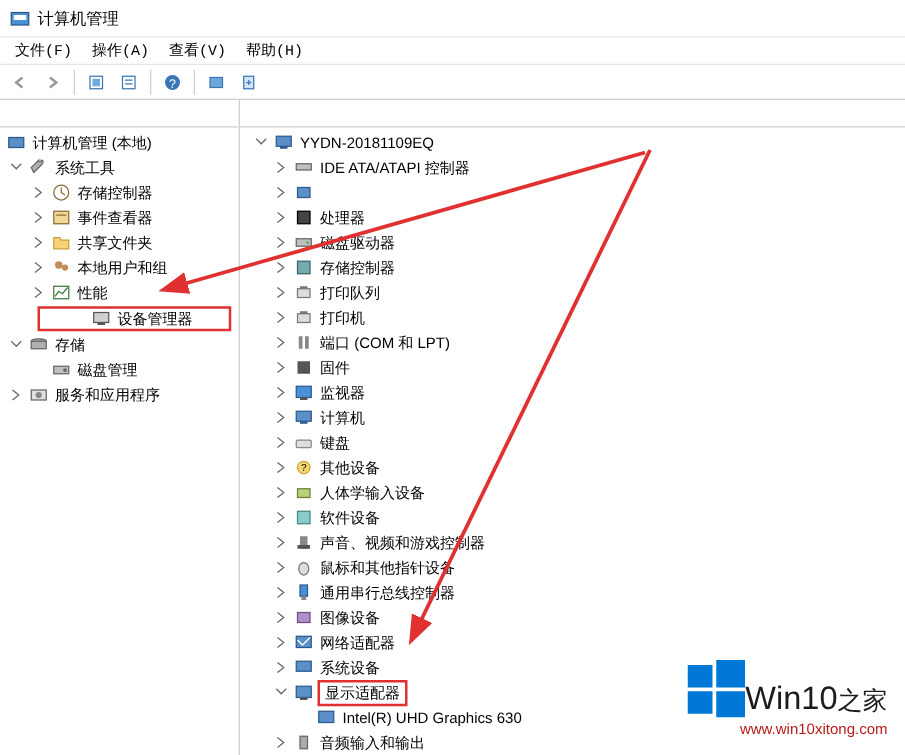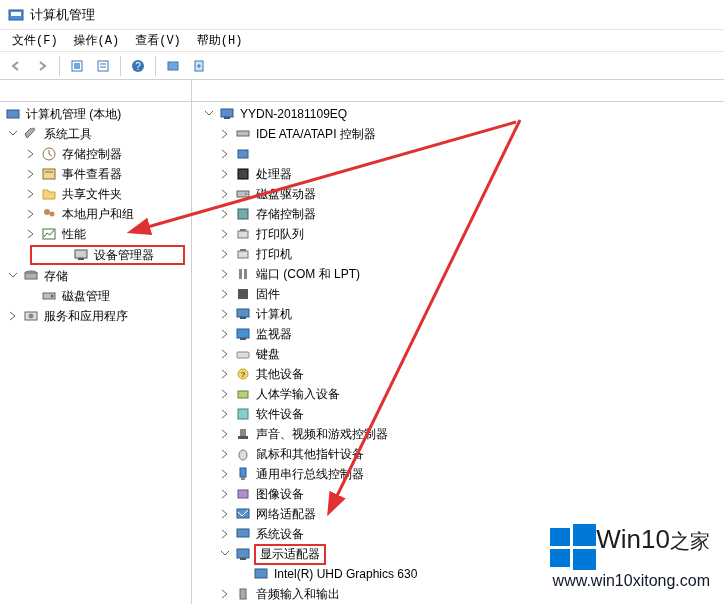--- a/index.html
+++ b/index.html
@@ -108,28 +108,28 @@
 }
 svg { display: block; }
 .watermark {
   position: absolute;
   right: 14px;
   bottom: 14px;
   text-align: right;
 }
 .watermark-top {
   display: flex;
-  align-items: flex-start;
+  align-items: flex-end;
   gap: 0;
   justify-content: flex-end;
 }
 .winlogo { width: 46px; height: 46px; display: inline-block; }
 .watermark-main { font-size: 26px; color: #1c1c1c; font-weight: 400; }
 .watermark-zhj { color: #1c1c1c; font-size: 20px; }
-.watermark-url { color: #0f172a; font-size: 16px; margin-top: 2px; text-align: right; }
+.watermark-url { color: #b91c1c; font-size: 12px; margin-top: 2px; text-align: right; }
 .arrow-layer {
   position: absolute;
   left: 0; top: 0;
   width: 724px; height: 604px;
   pointer-events: none;
 }
 </style>
 </head>
 <body>
 
@@ -494,41 +494,41 @@
         </div>
         <div>
     <div class="node" style="padding-left:26px">
       <span class="tw">
               <svg width="10" height="10">
                 <path d="M2 1 L7 5 L2 9" stroke="#666" fill="none"></path>
               </svg>
             </span>
       <span class="ic">
               <svg width="16" height="16">
+                <rect x="2" y="3" width="12" height="9" fill="#4a90d9" stroke="#2d5a8c"></rect>
+                <rect x="5" y="12" width="6" height="2" fill="#555"></rect>
+              </svg>
+            </span>
+      <span class="lbl">监视器</span>
+    </div>
+        </div>
+        <div>
+    <div class="node" style="padding-left:26px">
+      <span class="tw">
+              <svg width="10" height="10">
+                <path d="M2 1 L7 5 L2 9" stroke="#666" fill="none"></path>
+              </svg>
+            </span>
+      <span class="ic">
+              <svg width="16" height="16">
                 <rect x="2" y="3" width="12" height="8" fill="#5a8fc7" stroke="#2d5a8c"></rect>
                 <rect x="5" y="11" width="6" height="2" fill="#2d5a8c"></rect>
               </svg>
             </span>
       <span class="lbl">计算机</span>
-    </div>
-        </div>
-        <div>
-    <div class="node" style="padding-left:26px">
-      <span class="tw">
-              <svg width="10" height="10">
-                <path d="M2 1 L7 5 L2 9" stroke="#666" fill="none"></path>
-              </svg>
-            </span>
-      <span class="ic">
-              <svg width="16" height="16">
-                <rect x="2" y="3" width="12" height="9" fill="#4a90d9" stroke="#2d5a8c"></rect>
-                <rect x="5" y="12" width="6" height="2" fill="#555"></rect>
-              </svg>
-            </span>
-      <span class="lbl">监视器</span>
     </div>
         </div>
         <div>
     <div class="node" style="padding-left:26px">
       <span class="tw">
               <svg width="10" height="10">
                 <path d="M2 1 L7 5 L2 9" stroke="#666" fill="none"></path>
               </svg>
             </span>
       <span class="ic">

